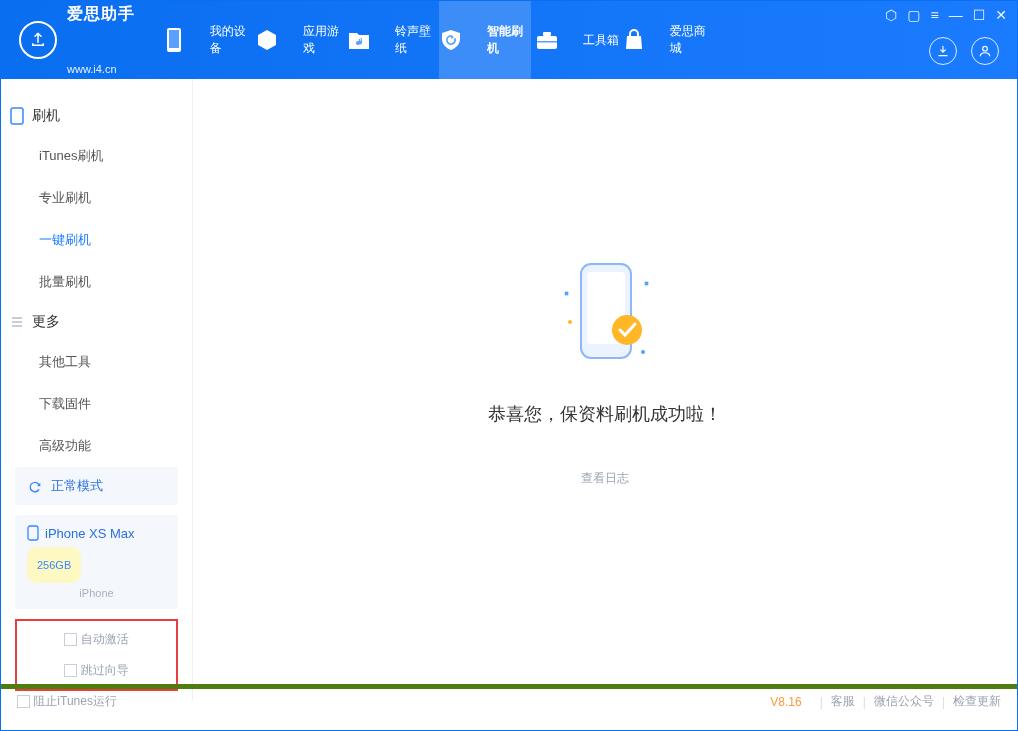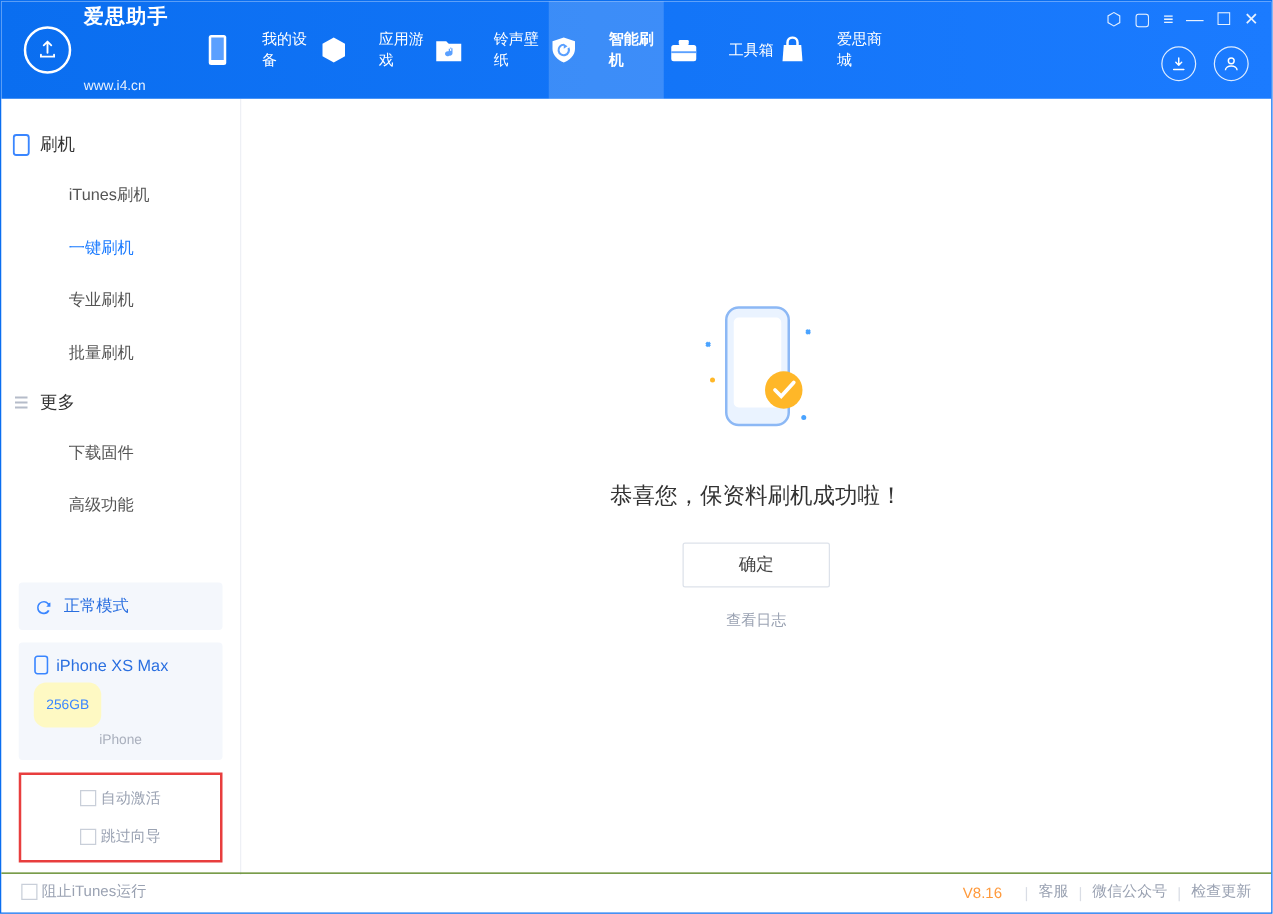--- a/index.html
+++ b/index.html
@@ -20,42 +20,42 @@
 
 .window-controls { position: absolute; top: 6px; right: 10px; display: flex; gap: 10px; font-size: 14px; }
 .window-controls span { cursor: pointer; opacity: 0.9; }
 .header-right { position: absolute; right: 18px; bottom: 14px; display: flex; gap: 14px; }
 .circle-btn { width: 28px; height: 28px; border: 1.5px solid rgba(255,255,255,0.85); border-radius: 50%; display: flex; align-items: center; justify-content: center; cursor: pointer; }
 
 
 .body-wrap { display: flex; height: calc(100% - 78px - 30px); }
 .sidebar { width: 192px; border-right: 1px solid #eef0f5; padding-top: 18px; display: flex; flex-direction: column; }
 .side-section-title { display: flex; align-items: center; gap: 8px; padding: 10px 9px; color: #333; font-size: 14px; }
-.side-item { padding: 12px 22px 12px 54px; font-size: 13px; color: #555; cursor: pointer; }
+.side-item { padding: 12px 22px 12px 38px; font-size: 13px; color: #555; cursor: pointer; }
 .side-item.active { color: #1b7bff; }
 
 .sidebar-bottom { margin-top: auto; padding: 0 14px 10px 14px; }
 .status-box { background: #f4f7fc; border-radius: 3px; padding: 10px 12px; margin-bottom: 10px; display: flex; align-items: flex-end; gap: 8px; color: #2a6fe0; font-size: 13px; }
 .device-box { background: #f4f7fc; border-radius: 3px; padding: 10px 12px; }
 .device-name { color: #2a6fe0; font-size: 13px; font-weight: 500; display: flex; align-items: center; gap: 6px; }
 .device-badge { display: inline-block; background: #fef9c3; color: #3a86ff; border-radius: 10px; padding: 12px 10px; font-size: 11px; margin-top: 6px; }
 .device-sub { font-size: 11px; color: #aab0bd; margin-top: 4px; text-align: center; }
 
 .checkbox-row { border: 2px solid #e83e3e; padding: 10px 8px; display: flex; gap: 14px; align-items: center; font-size: 12px; color: #9aa2b2; flex-direction: column; }
 .cb { width: 13px; height: 13px; border: 1px solid #c9cfd9; display: inline-block; vertical-align: middle; }
 
 
 .main { flex: 1; display: flex; flex-direction: column; align-items: center; justify-content: center; padding-bottom: 40px; }
 .phone-illust { width: 160px; height: 130px; position: relative; margin-bottom: 20px; }
 .success-text { font-size: 18px; color: #333; margin-bottom: 26px; }
 .ok-button { border: 1px solid #dde2ea; background: #fff; padding: 8px 44px; font-size: 14px; color: #444; cursor: pointer; border-radius: 2px; }
 .view-log { margin-top: 18px; font-size: 12px; color: #9aa2b2; cursor: pointer; }
 
 
-.footer { position: absolute; bottom: 2px; left: 0; right: 0; height: 30px; border-top: 1px solid #4d7c0f; display: flex; align-items: center; padding: 0 16px; font-size: 12px; color: #9aa2b2; }
+.footer { position: absolute; bottom: 16px; left: 0; right: 0; height: 30px; border-top: 5px solid #4d7c0f; display: flex; align-items: center; padding: 0 16px; font-size: 12px; color: #9aa2b2; }
 .footer-left { display: flex; align-items: center; gap: 6px; }
 .footer-right { margin-left: auto; display: flex; align-items: center; gap: 8px; }
 .footer-divider { color: #d9dde5; }
 .version { color: #ff9a3c; margin-right: 10px; }
 
 svg { display: block; }
 </style>
 </head>
 <body>
 
@@ -155,30 +155,31 @@
 
 <div class="body-wrap">
   <div class="sidebar">
     <div class="side-section-title">
       <svg width="14" height="18" viewBox="0 0 14 18">
           <rect x="1" y="1" width="12" height="16" rx="2" stroke="#3a86ff" stroke-width="1.5" fill="none"></rect>
         </svg>
       <span>刷机</span>
     </div>
     <div class="side-item">iTunes刷机</div>
+    <div class="side-item">专业刷机</div>
     <div class="side-item active">一键刷机</div>
-    <div class="side-item">专业刷机</div>
     <div class="side-item">批量刷机</div>
 
     <div class="side-section-title">
       <svg width="14" height="14" viewBox="0 0 14 14">
           <path d="M2 3h10M2 7h10M2 11h10" stroke="#b5bcc9" stroke-width="1.5"></path>
         </svg>
       <span>更多</span>
     </div>
+    <div class="side-item">其他工具</div>
     <div class="side-item">下载固件</div>
     <div class="side-item">高级功能</div>
 
     <div class="sidebar-bottom">
       <div class="status-box">
         <svg width="16" height="16" viewBox="0 0 24 24">
             <path d="M4 12a8 8 0 0114-5l2-1v5h-5l2-2a6 6 0 100 6l2 1a8 8 0 01-15-4z" fill="#3a86ff"></path>
           </svg>
         <span>正常模式</span>
       </div>
@@ -206,21 +207,20 @@
         <rect x="62" y="20" width="38" height="72" rx="4" fill="#fff"></rect>
         <circle cx="102" cy="78" r="15" fill="#ffb728"></circle>
         <path d="M95 78l5 5 10-11" stroke="#fff" stroke-width="3" fill="none" stroke-linecap="round"></path>
         <path d="M40 40l3 3m-3 0l3-3" stroke="#4aa3ff" stroke-width="2"></path>
         <path d="M120 30l3 3m-3 0l3-3" stroke="#4aa3ff" stroke-width="2"></path>
         <circle cx="45" cy="70" r="2" fill="#ffb728"></circle>
         <circle cx="118" cy="100" r="2" fill="#4aa3ff"></circle>
       </svg>
     </div>
     <div class="success-text">恭喜您，保资料刷机成功啦！</div>
-    <button class="ok-button">确定</button>
     <a class="view-log">查看日志</a>
   </div>
 </div>
 
 <div class="footer">
   <div class="footer-left">
     <label><span class="cb"></span> <span>阻止iTunes运行</span></label>
   </div>
   <div class="footer-right">
     <span class="version">V8.16</span>

